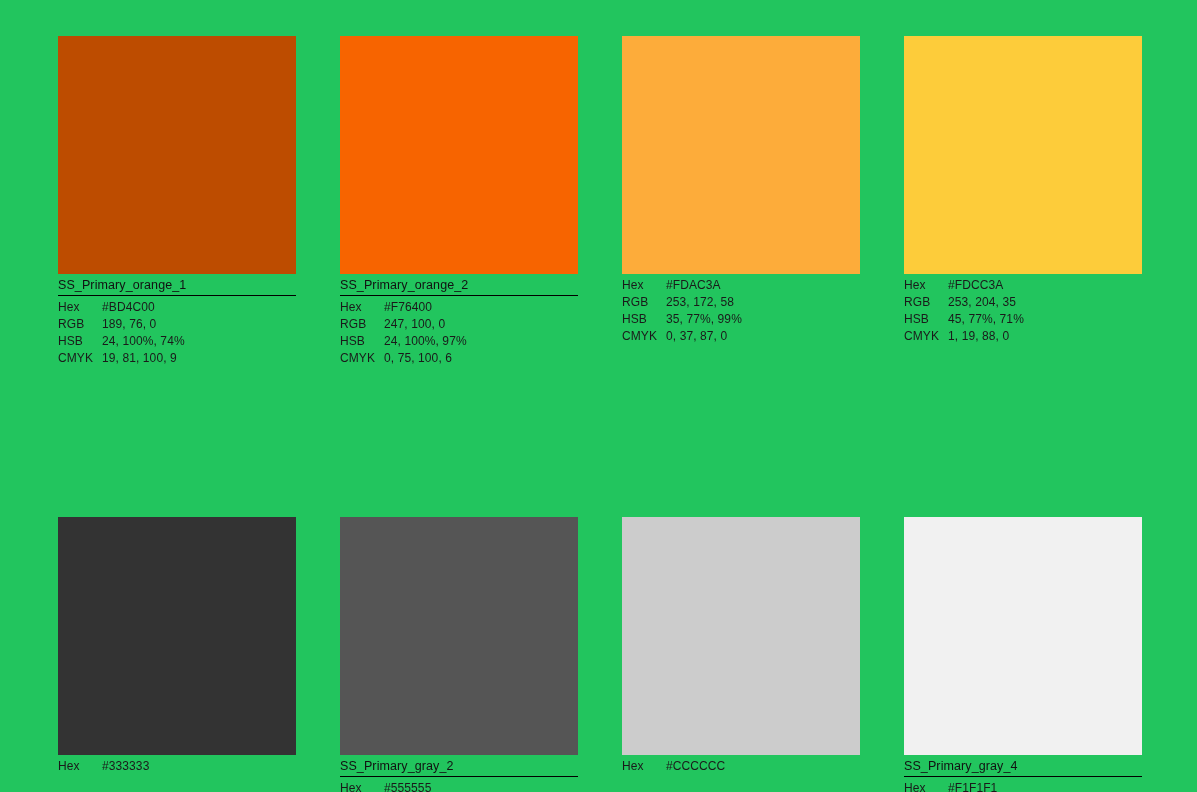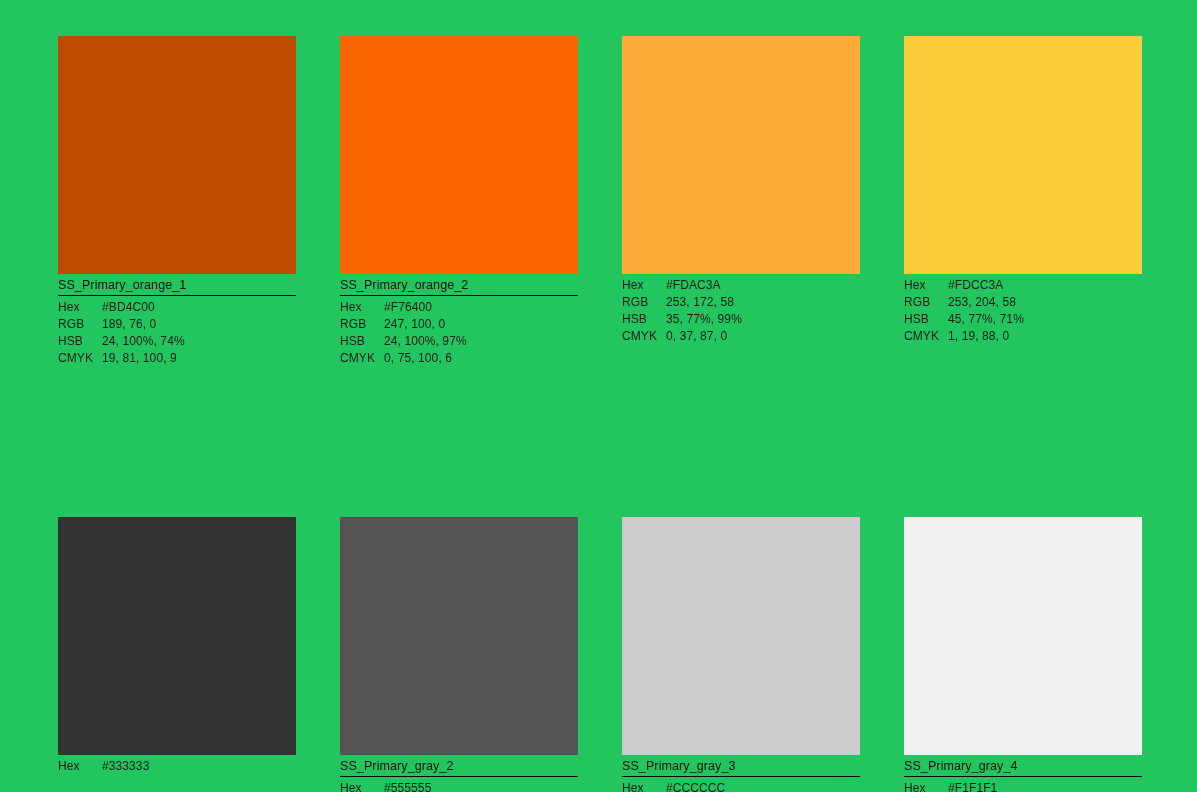--- a/index.html
+++ b/index.html
@@ -145,21 +145,21 @@
 
     <div class="swatch-card">
       <div class="swatch-chip" style="background-color: rgb(253, 204, 58);"></div>
       <div class="swatch-specs">
         <div class="spec-row">
           <span class="spec-key">Hex</span>
           <span class="spec-val">#FDCC3A</span>
         </div>
         <div class="spec-row">
           <span class="spec-key">RGB</span>
-          <span class="spec-val">253, 204, 58</span>
+          <span class="spec-val">253, 204, 35</span>
         </div>
         <div class="spec-row">
           <span class="spec-key">HSB</span>
           <span class="spec-val">45, 77%, 71%</span>
         </div>
         <div class="spec-row">
           <span class="spec-key">CMYK</span>
           <span class="spec-val">1, 19, 88, 0</span>
         </div>
       </div>
@@ -183,21 +183,20 @@
         <div class="spec-row">
           <span class="spec-key">Hex</span>
           <span class="spec-val">#555555</span>
         </div>
 
       </div>
     </div>
 
     <div class="swatch-card">
       <div class="swatch-chip" style="background-color: rgb(204, 204, 204);"></div>
-      <div class="swatch-name">SS_Primary_gray_3</div>
       <div class="swatch-specs">
         <div class="spec-row">
           <span class="spec-key">Hex</span>
           <span class="spec-val">#CCCCCC</span>
         </div>
 
       </div>
     </div>
 
     <div class="swatch-card">

